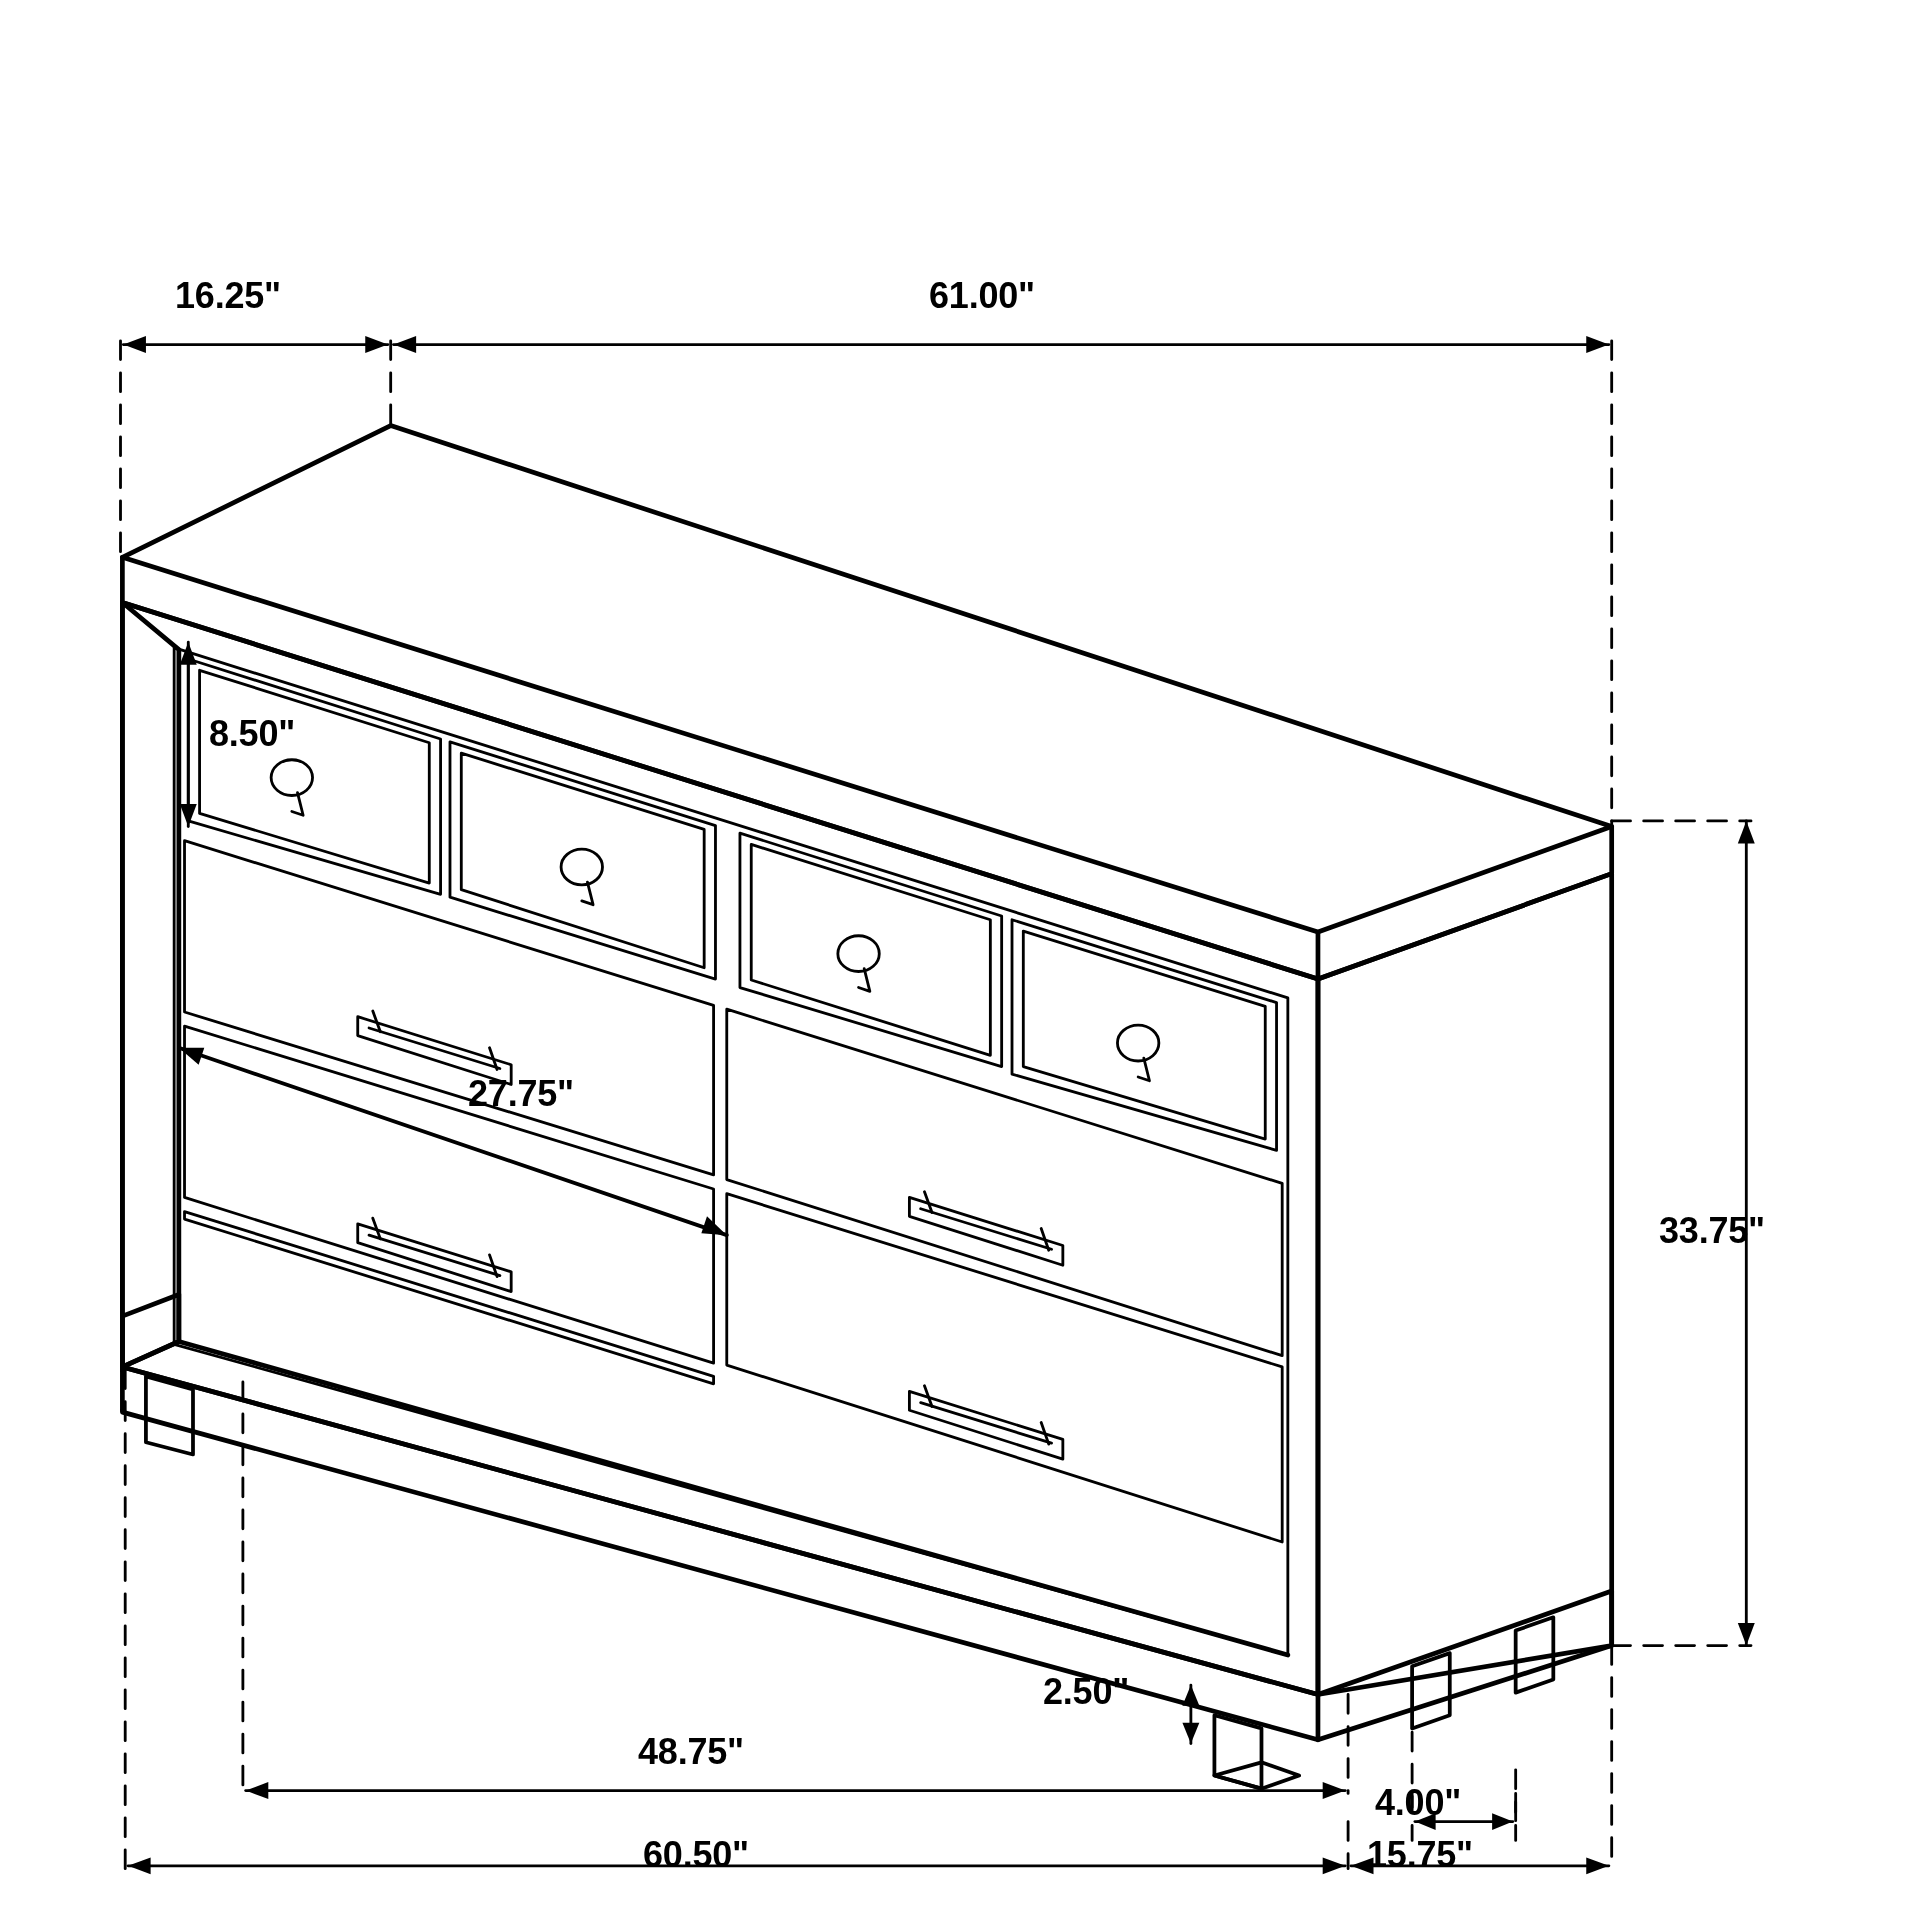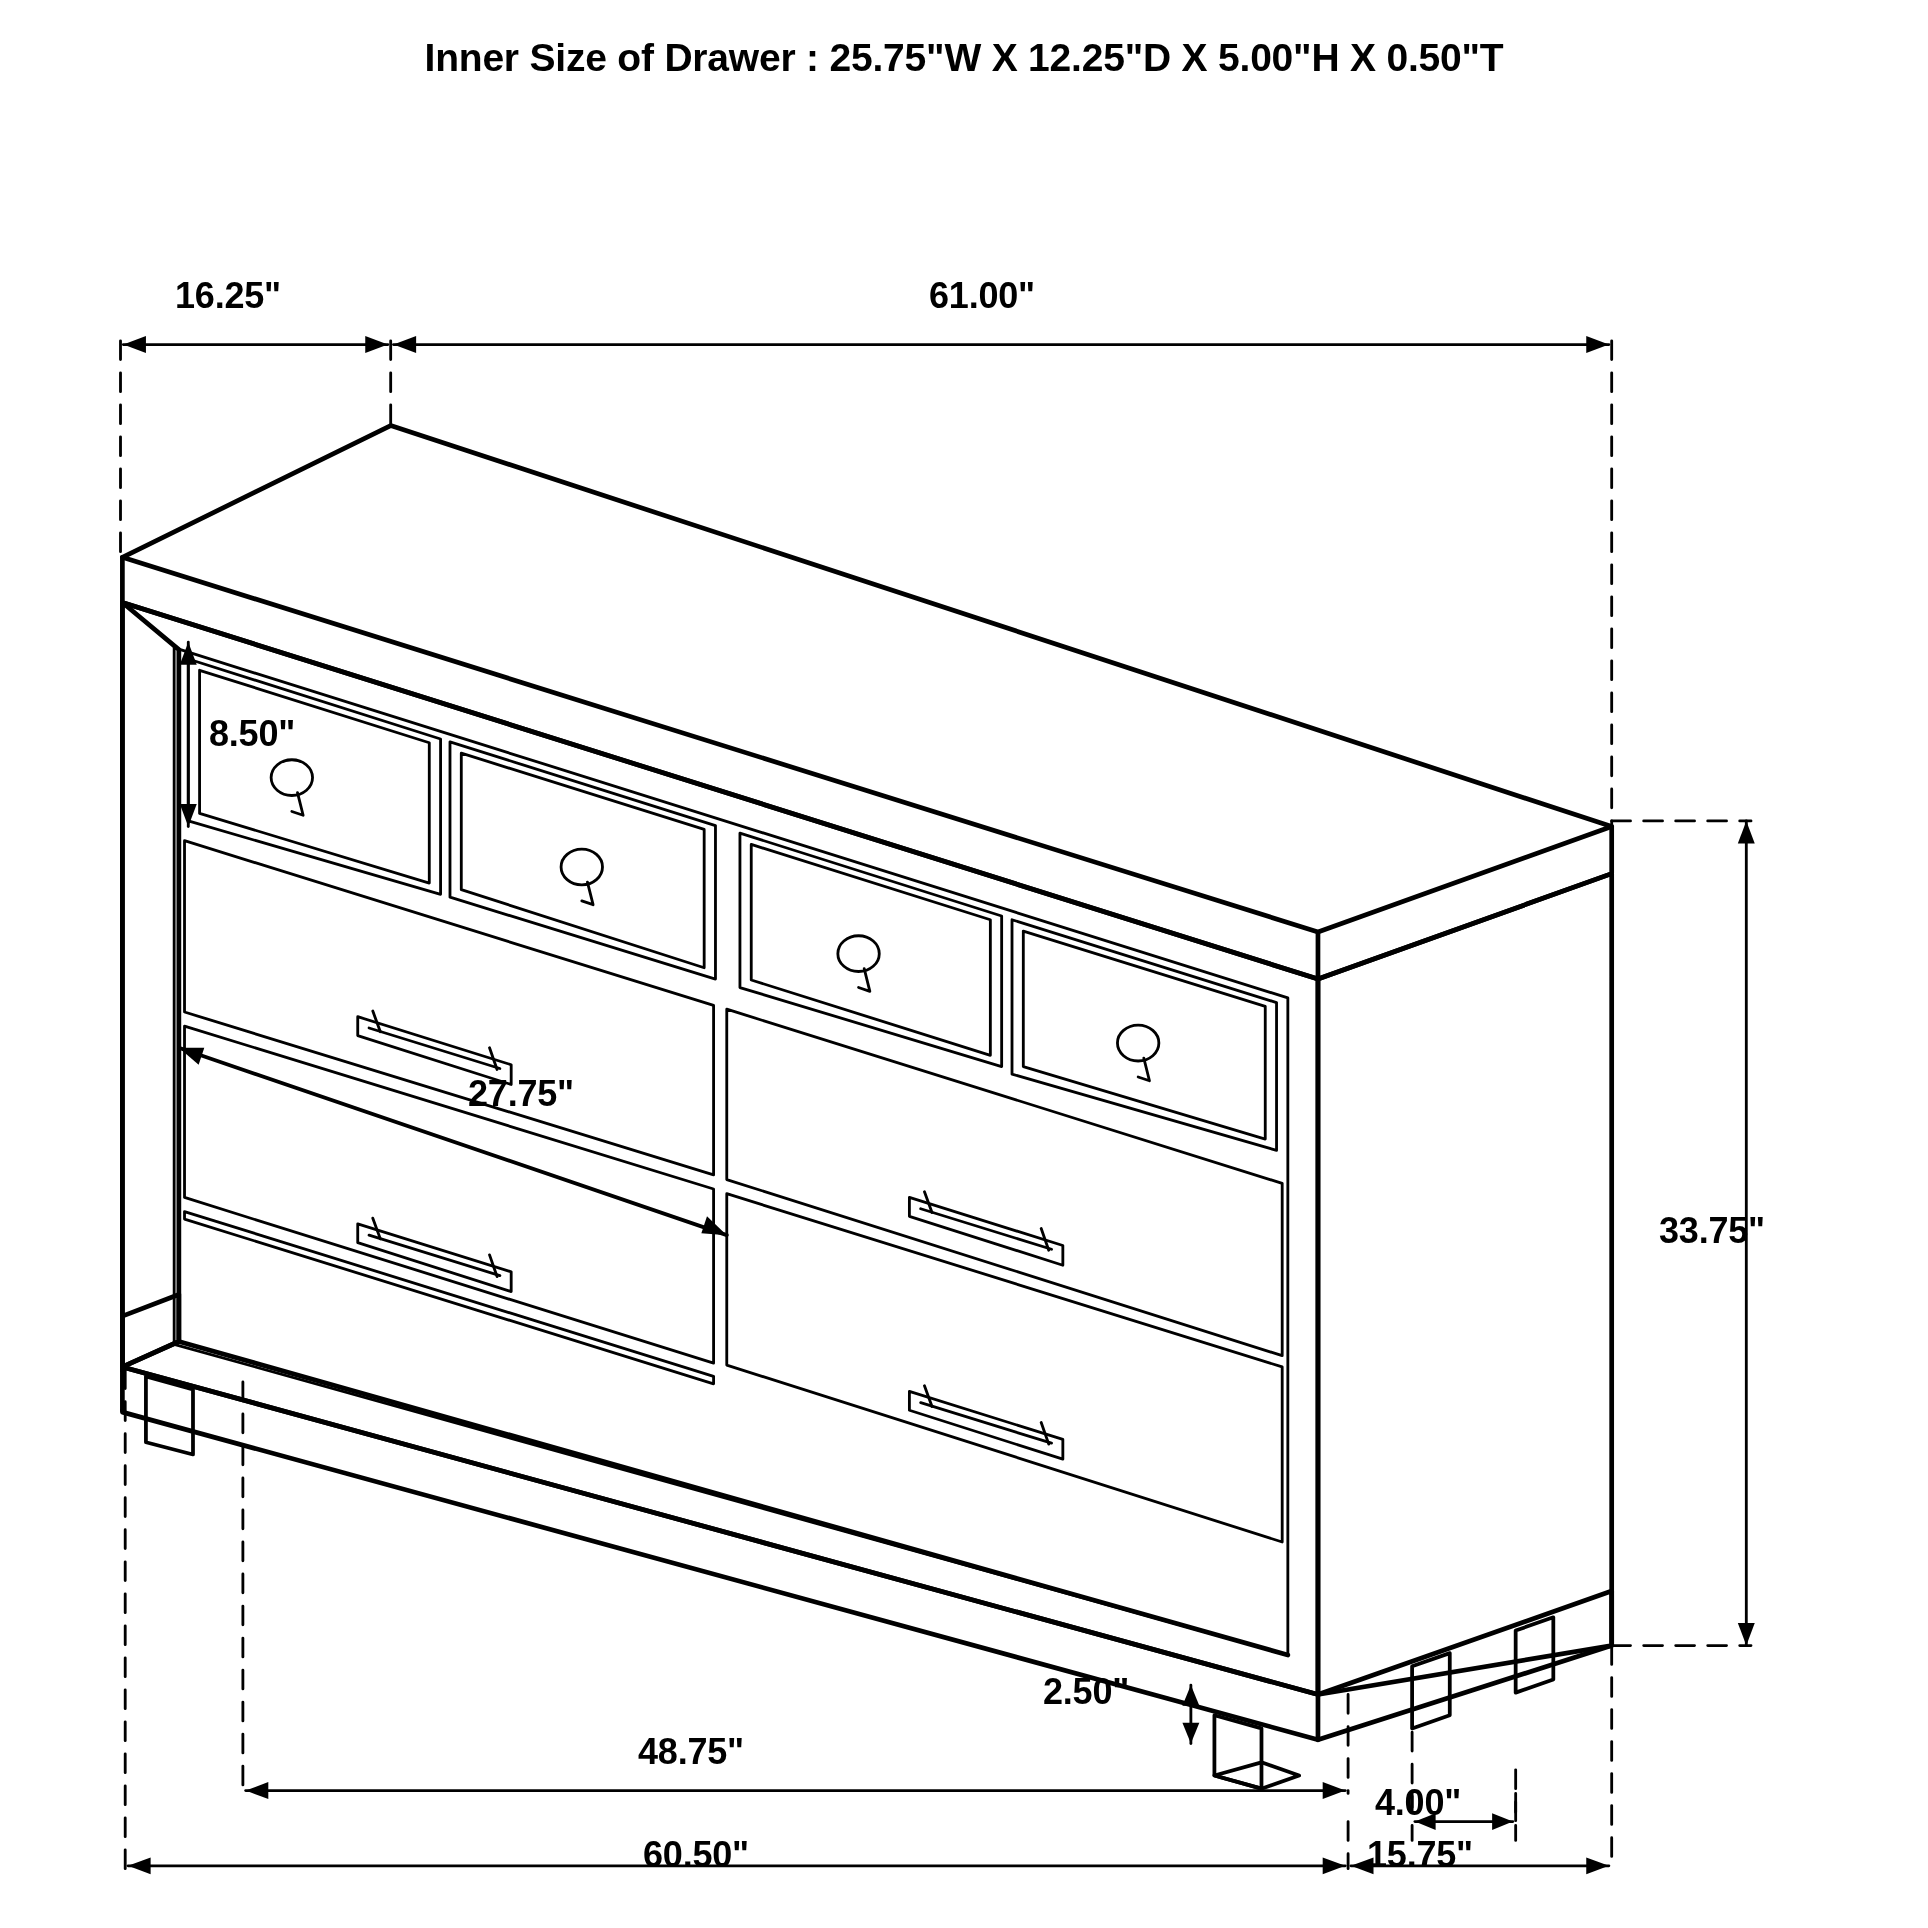--- a/index.html
+++ b/index.html
@@ -45,21 +45,20 @@
     font-weight: bold;
     white-space: nowrap;
     letter-spacing: -0.2px;
   }
 </style>
 </head>
 <body>
 
 <div id="stage">
 
-  <div class="title">Inner Size of Drawer : 25.75"W X 12.25"D X 5.00"H X 0.50"T</div>
 
   <svg id="dwg" viewBox="0 0 2048 2048">
     <g fill="none" stroke="#000000" stroke-width="4" stroke-linejoin="round" stroke-linecap="round">
 
       <g stroke-width="3" stroke-dasharray="20 14">
 
         <line x1="128" y1="362" x2="128" y2="595"></line>
 
         <line x1="415" y1="362" x2="415" y2="452"></line>
 

